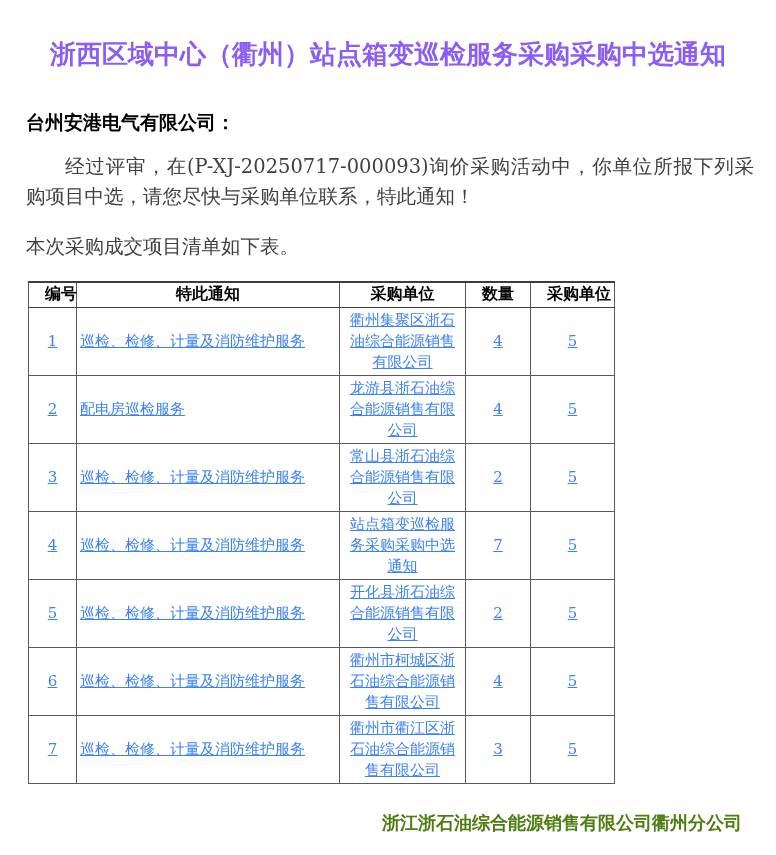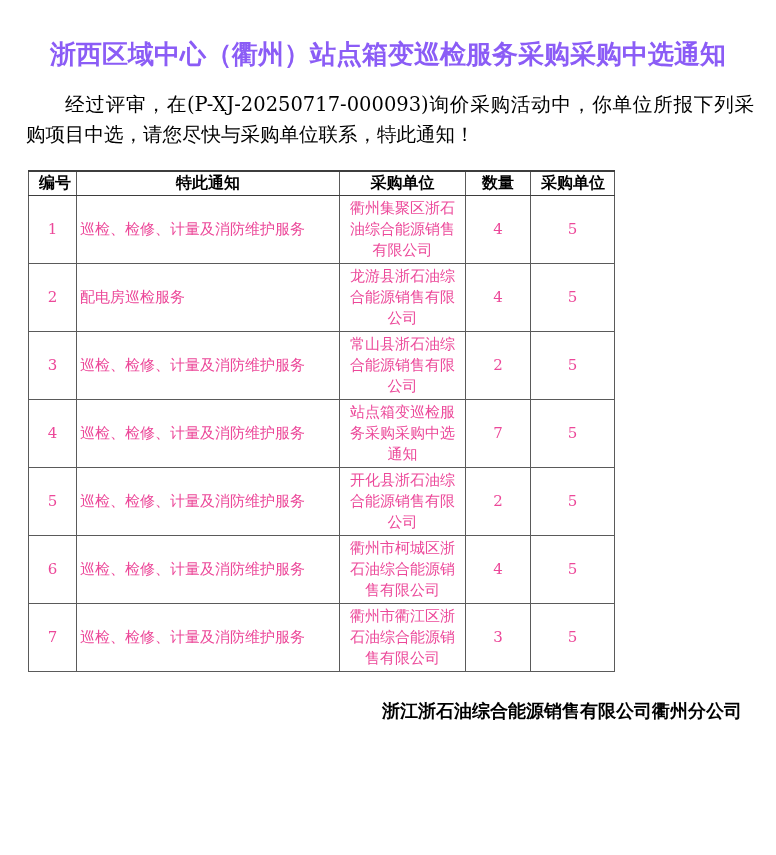--- a/index.html
+++ b/index.html
@@ -45,21 +45,21 @@
     line-height: 24px;
     color: #000000;
     margin-top: 38px;
     padding-left: 4px;
   }
 
   
   .body-para {
     font-size: 19.5px;
     line-height: 30px;
-    color: #000000;
+    color: #404040;
     margin-top: 18px;
     padding-left: 4px;
     text-align: justify;
     text-justify: inter-ideograph;
   }
   .body-para.indented {
     text-indent: 2em;
   }
   .body-para.lead-in {
     margin-top: 14px;
@@ -83,29 +83,30 @@
   }
   table.items thead th {
     border-top: 2px solid #3d3d3d;
     border-bottom: 1px solid #3d3d3d;
     font-family: "DejaVu Serif", "Liberation Serif", serif;
     font-weight: bold;
     font-size: 16px;
     color: #000000;
     text-align: center;
     height: 25px;
-    padding: 1px 10px;
+    padding: 1px 16px;
     white-space: nowrap;
   }
   table.items tbody td {
-    color: #ec4899;
+    color: #3b82f6;
     height: 62px;
     padding: 2px 3px;
     vertical-align: middle;
     line-height: 21px;
+    text-decoration: underline;
   }
   td.col-no {
     text-align: center;
     font-size: 15px;
   }
   td.col-name {
     text-align: left;
     padding-left: 5px;
     padding-right: 4px;
   }
@@ -124,36 +125,38 @@
   .c-unit  { width: 126px; }
   .c-qty   { width: 65px; }
   .c-date  { width: 84px; }
 
   
   .signature {
     font-family: "DejaVu Sans", "Liberation Sans", sans-serif;
     font-weight: bold;
     font-size: 18px;
     line-height: 26px;
-    color: #000000;
+    color: #4d7c0f;
     text-align: right;
     margin-top: 26px;
     padding-right: 12px;
   }
 </style>
 </head>
 <body>
 
 <div class="page">
 
   <h1 class="doc-title">浙西区域中心（衢州）站点箱变巡检服务采购采购中选通知</h1>
 
+  <div class="recipient">台州安港电气有限公司：</div>
 
   <p class="body-para indented">经过评审，在(P-XJ-20250717-000093)询价采购活动中，你单位所报下列采购项目中选，请您尽快与采购单位联系，特此通知！</p>
 
+  <p class="body-para lead-in">本次采购成交项目清单如下表。</p>
 
   <div class="table-wrap">
     <table class="items">
       <colgroup>
         <col class="c-no">
           <col class="c-name">
           <col class="c-unit">
           <col class="c-qty">
           <col class="c-date">
       </colgroup>

